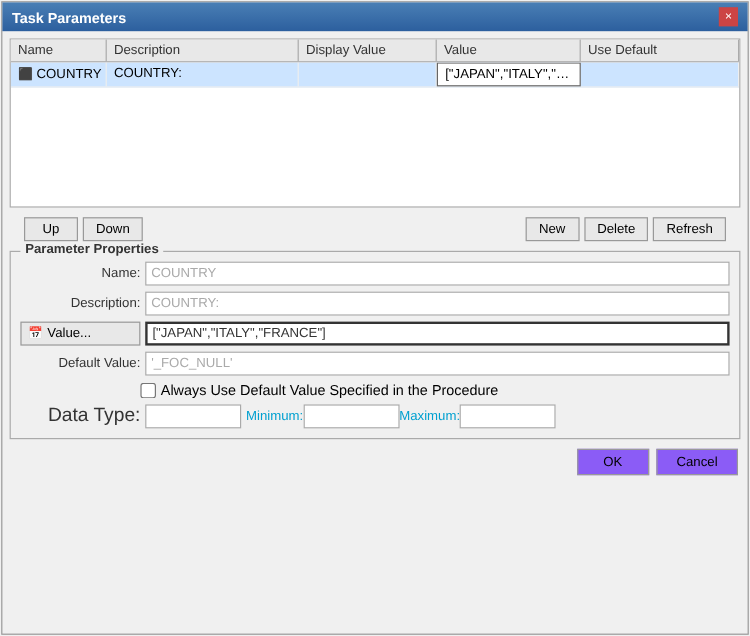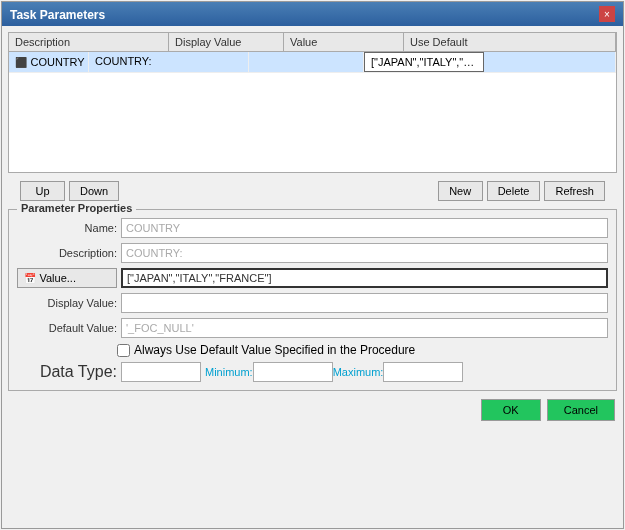--- a/index.html
+++ b/index.html
@@ -242,40 +242,41 @@
     
     .footer {
       display: flex;
       justify-content: flex-end;
       gap: 6px;
       padding: 4px 2px;
     }
     .footer-btn {
       padding: 4px 16px;
       font-size: 11px;
-      background: #22c55e;
+      background: #8b5cf6;
       border: 1px solid #999;
       cursor: pointer;
       min-width: 60px;
     }
   </style>
 </head>
 <body>
 
 <div class="dialog">
 
   <div class="title-bar">
     <span>Task Parameters</span>
     <button class="title-bar-close">×</button>
   </div>
 
   <div class="content">
 
     <div class="table-section">
       <div class="table-header">
+        <div class="table-header-cell col-name">Name</div>
         <div class="table-header-cell col-desc">Description</div>
         <div class="table-header-cell col-display">Display Value</div>
         <div class="table-header-cell col-value">Value</div>
         <div class="table-header-cell col-usedefault">Use Default</div>
       </div>
       <div class="table-body">
         <div class="table-row selected">
           <div class="table-cell table-cell-name col-name">
             <span class="row-icon">⬛</span>
             <span>COUNTRY</span>
@@ -312,24 +313,20 @@
       </div>
 
       <div class="prop-row">
         <button class="value-btn">
           <span class="calendar-icon">📅</span>
           <span>Value...</span>
         </button>
         <input class="prop-input-active" type="text" value="[&quot;JAPAN&quot;,&quot;ITALY&quot;,&quot;FRANCE&quot;]" style="">
       </div>
 
-      <div class="prop-row">
-        <span class="prop-label">Display Value:</span>
-        <input class="prop-input" type="text" value="" style="">
-      </div>
 
       <div class="prop-row">
         <span class="prop-label">Default Value:</span>
         <input class="prop-input" type="text" value="'_FOC_NULL'" style="">
       </div>
 
       <div class="checkbox-row">
         <input type="checkbox" style="">
         <span>Always Use Default Value Specified in the Procedure</span>
       </div>

